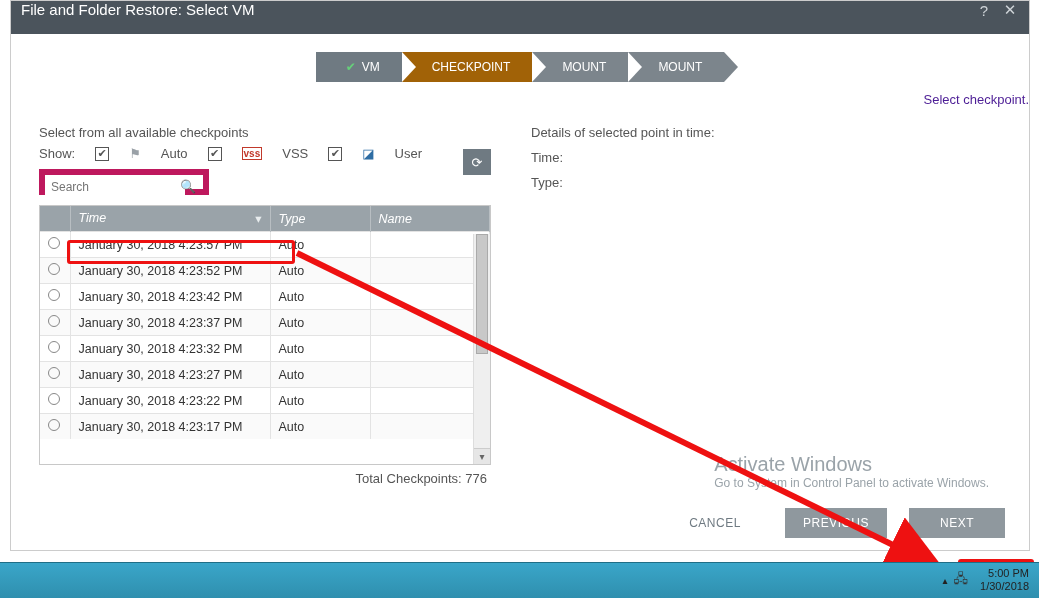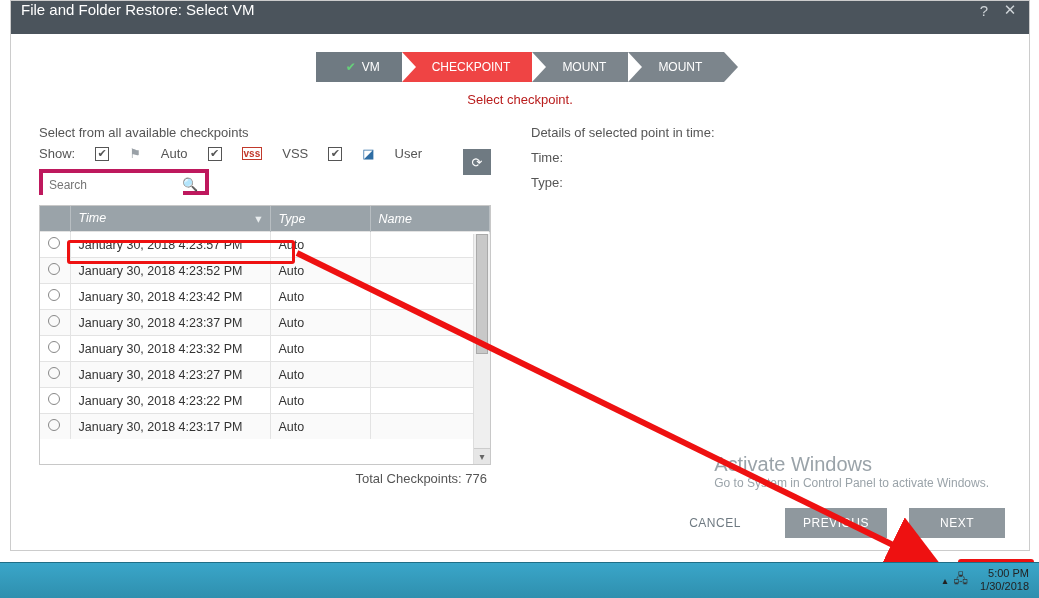--- a/index.html
+++ b/index.html
@@ -7,41 +7,41 @@
   .stage{position:relative;width:1039px;height:598px;overflow:hidden;background:#fff}
   
   .dlg{position:absolute;left:10px;top:0;width:1020px;height:551px;background:#fff;border:1px solid #ccc}
   .dlg-hd{height:33px;background:#4b545c;color:#fff;display:flex;align-items:flex-start;padding:0 10px;font-size:15px}
   .dlg-hd .sp{flex:1}
   .dlg-hd .ic{width:18px;height:18px;display:inline-flex;align-items:center;justify-content:center;margin-left:8px;color:#cfd4d8;cursor:pointer}
   
   .steps{display:flex;justify-content:center;align-items:center;margin:18px 0 10px}
   .step{position:relative;height:30px;line-height:30px;padding:0 22px 0 30px;color:#fff;font-size:12px}
   .step.done{background:#6f7a82}
-  .step.cur{background:#ef4444}
+  .step.cur{background:#a16207}
   .step.todo{background:#7c858c}
   .step::after{content:"";position:absolute;right:-14px;top:0;border-top:15px solid transparent;border-bottom:15px solid transparent;border-left:14px solid currentColor;color:inherit}
   .step.done::after{border-left-color:#6f7a82}
   .step.cur::after{border-left-color:#949ca2}
   .step.todo::after{border-left-color:#7c858c}
   .step::before{content:"";position:absolute;left:0;top:0;border-top:15px solid transparent;border-bottom:15px solid transparent;border-left:14px solid #fff}
   .step:first-child::before{display:none}
   .step .chk{color:#66d07a;margin-right:6px}
-  .subt{ text-align:center;color:#b91c1c;margin:8px 0 18px}
+  .subt{ text-align:right;color:#4c1d95;margin:8px 0 18px}
   
   .body{display:flex;padding:0 28px}
   .left{width:452px}
   .right{flex:1;padding-left:40px}
   .lbl{color:#555;margin-bottom:6px}
   .showrow{display:flex;align-items:center;gap:20px;color:#555;margin-bottom:8px}
   .cb{width:14px;height:14px;border:1px solid #555;display:inline-flex;align-items:center;justify-content:center;font-size:11px;line-height:1}
   .flag{color:#9aa1a7}
   .vss{color:#c1392b;font-size:10px;font-weight:bold;border:1px solid #c1392b;padding:0 1px}
   .usr{color:#2e6da4}
-  .srch{position:relative;width:170px;height:26px;border:4px solid #be185d;background:#fff}
+  .srch{position:relative;width:170px;height:26px;border:6px solid #be185d;background:#fff}
   .srch input{border:0;outline:0;width:140px;height:24px;padding:0 6px;font-size:12px;color:#888}
   .srch .mag{position:absolute;right:6px;top:4px;color:#999}
   .refresh{position:absolute;width:28px;height:26px;background:#6f7a82;color:#fff;display:inline-flex;align-items:center;justify-content:center;cursor:pointer}
   
   .tblwrap{margin-top:10px;border:1px solid #c8c8c8;height:260px;overflow:hidden;position:relative}
   table{border-collapse:collapse;width:100%;font-size:12.5px}
   thead th{background:#9aa3a9;color:#fff;font-weight:normal;font-style:italic;text-align:left;padding:5px 8px;border-right:1px solid #b8bec2}
   thead th.sort{font-style:italic}
   thead th .sorti{float:right;font-style:normal;color:#e8ecee}
   tbody td{padding:5px 8px;border-top:1px solid #e3e3e3;border-right:1px solid #e3e3e3;color:#333}

